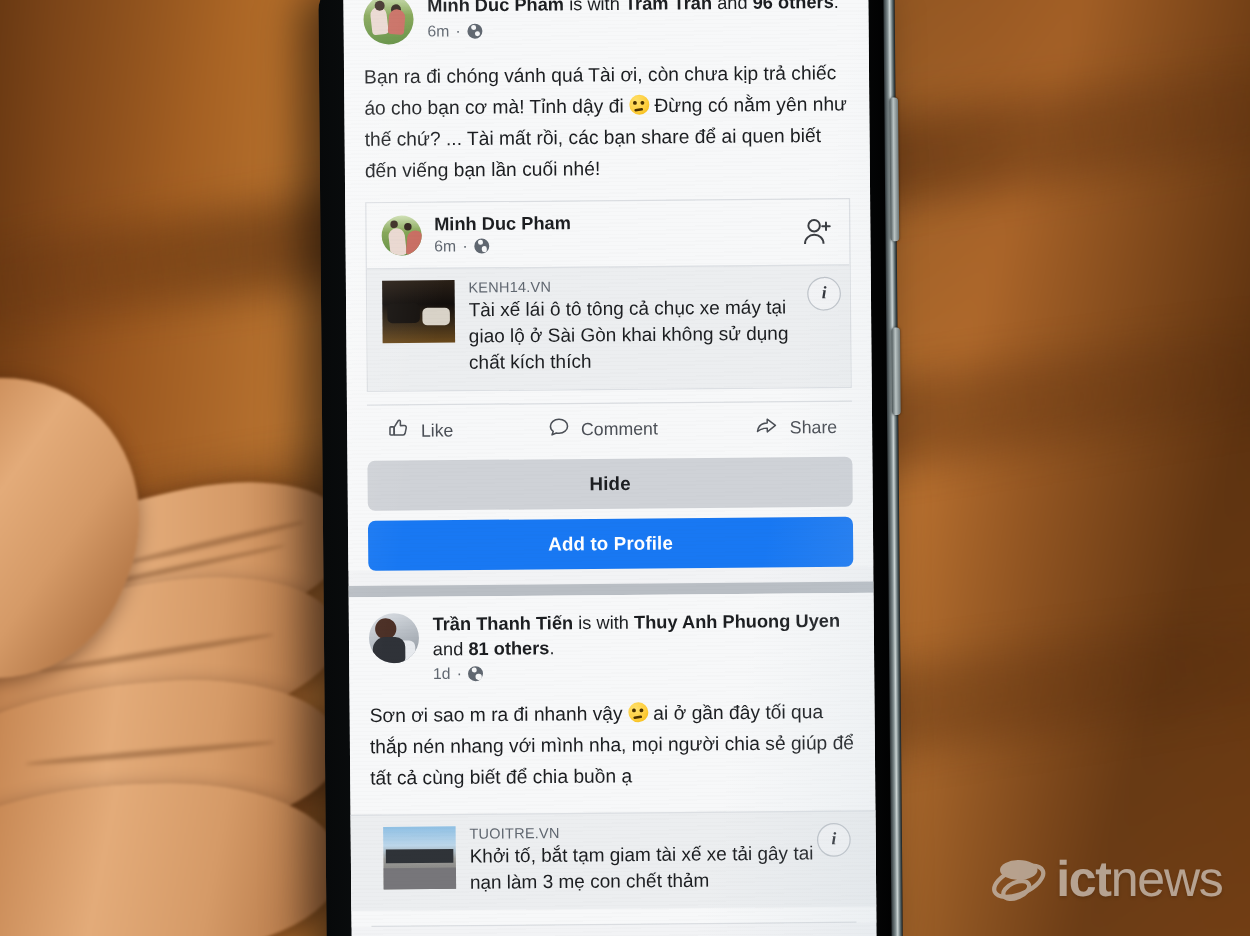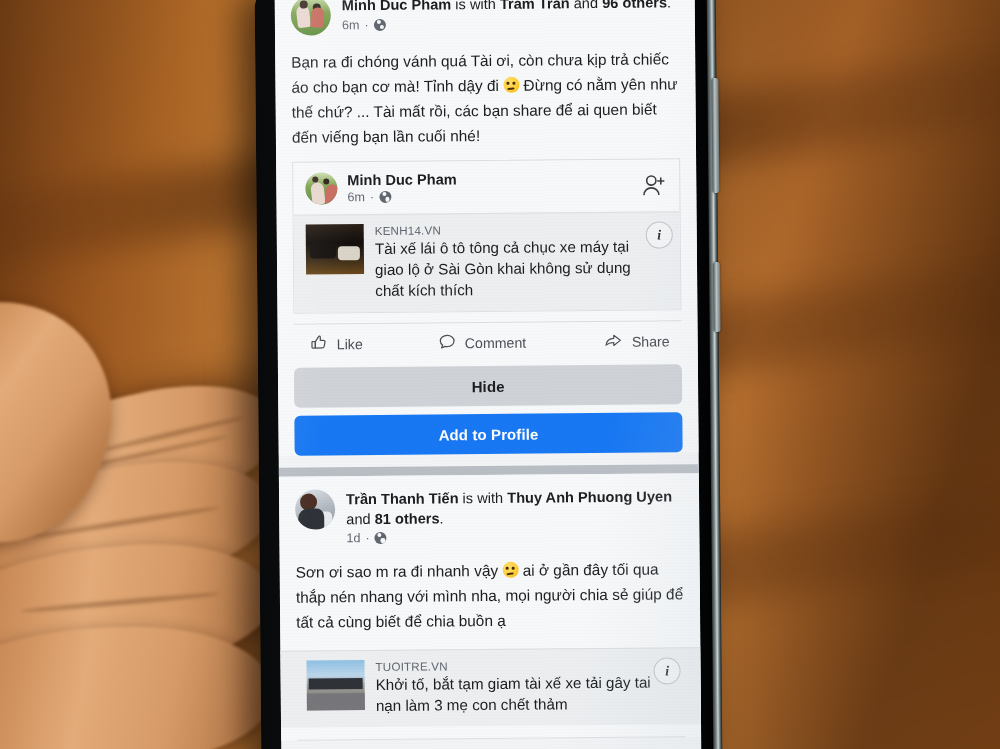--- a/index.html
+++ b/index.html
@@ -308,14 +308,24 @@
           </div>
           <div class="divider" style="margin-top:12px;"></div>
         </div>
 
       </div>
       <div class="scanlines"></div>
       <div class="screen-gloss"></div>
     </div>
   </div>
 
+  <div id="watermark">
+    <svg width="52" height="50" viewBox="0 0 52 50">
+      <ellipse cx="26" cy="17" rx="15" ry="8" fill="#d8d6d2"></ellipse>
+      <ellipse cx="26" cy="26" rx="21" ry="10" fill="none" stroke="#d8d6d2" stroke-width="3.4" transform="rotate(-24 26 26)"></ellipse>
+      <ellipse cx="24" cy="33" rx="11" ry="6" fill="none" stroke="#d8d6d2" stroke-width="3.4" transform="rotate(-24 24 33)"></ellipse>
+    </svg>
+    <div class="wm-text">
+      <span class="ict">ict</span><span class="news">news</span>
+    </div>
+  </div>
 
 </div>
 
 </body></html>

